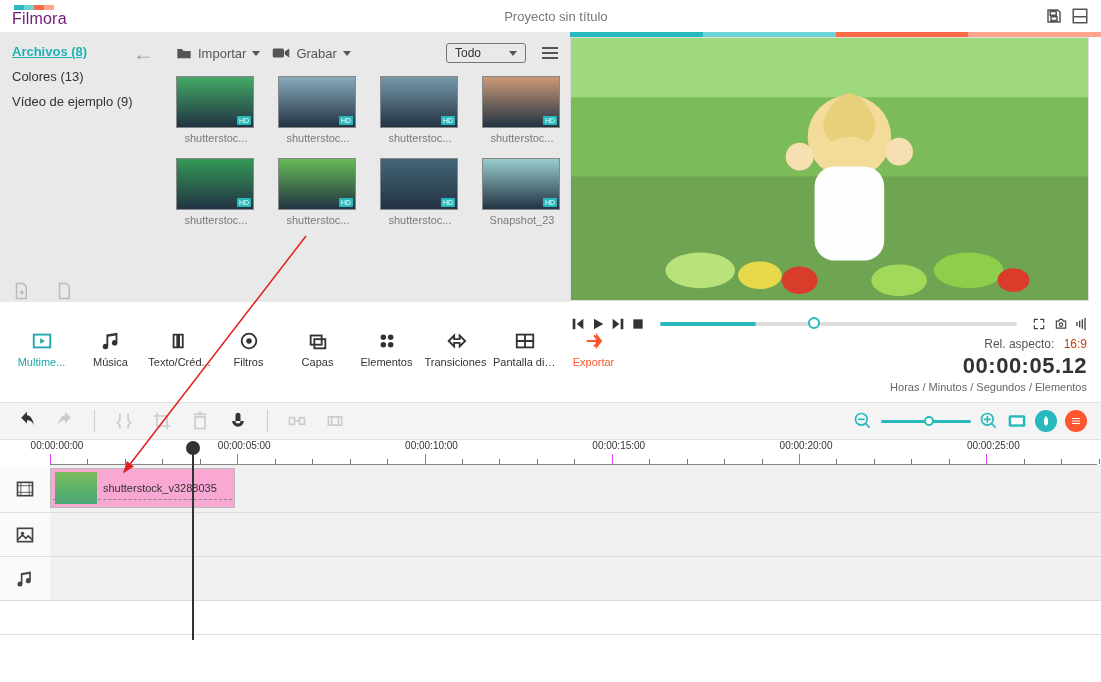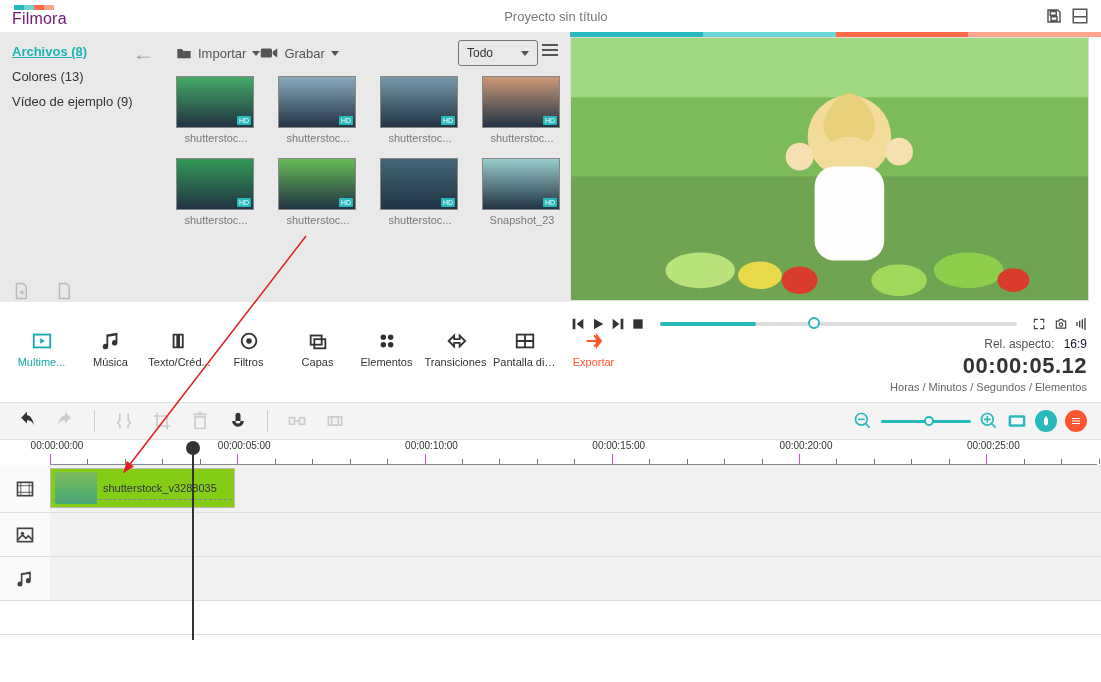--- a/index.html
+++ b/index.html
@@ -22,21 +22,21 @@
   
   .upper { display: flex; height: 270px; }
   .sidebar { width: 162px; background: #e9e9e9; padding: 12px 12px; position: relative; color: #333; }
   .side-link { display: block; margin-bottom: 10px; font-size: 13px; cursor: pointer; }
   .side-link.active { color: #1fb3b5; font-weight: bold; text-decoration: underline; }
   .side-arrow { position: absolute; top: 12px; right: 10px; color: #999; font-size: 18px; transform: scaleX(1.2); }
   .side-bottom { position: absolute; bottom: 0; left: 12px; display: flex; gap: 25px; }
   .side-bottom svg { width: 18px; height: 22px; fill: #bbb; }
 
   .library { width: 408px; background: #e9e9e9; padding: 8px 8px 4px 8px; display: flex; flex-direction: column; }
-  .lib-toolbar { display: flex; margin-bottom: 10px; height: 26px; padding-left: 6px; }
+  .lib-toolbar { display: flex; align-items: center; gap: 12px; margin-bottom: 10px; height: 26px; padding-left: 6px; }
   .lib-btn { display: flex; align-items: center; gap: 6px; color: #555; cursor: pointer; font-size: 13px; }
   .caret-down { width: 0; height: 0; border-left: 4px solid transparent; border-right: 4px solid transparent; border-top: 5px solid #555; }
   .filter-select { margin-left: auto; display: flex; align-items: center; border: 1px solid #777; border-radius: 3px; padding: 2px 8px; width: 80px; justify-content: space-between; background: #e9e9e9; cursor: pointer; }
   .hamburger { display: flex; flex-direction: column; gap: 3px; padding: 4px; cursor: pointer; }
   .hamburger span { width: 16px; height: 2px; background: #555; }
 
   .thumbs { display: grid; grid-template-columns: repeat(4, 1fr); gap: 14px 22px; padding: 0 6px; }
   .thumb { width: 80px; display: flex; flex-direction: column; gap: 4px; cursor: pointer; }
   .thumb-img { width: 78px; height: 52px; background: #333; position: relative; border: 1px solid #888; }
   .thumb-badge { position: absolute; bottom: 2px; right: 2px; background: #27b9bb; color: #fff; font-size: 7px; padding: 1px 2px; line-height: 1; border-radius: 1px; }
@@ -61,21 +61,21 @@
   .cat { width: 63px; display: flex; flex-direction: column; align-items: center; gap: 4px; cursor: pointer; font-size: 11px; }
   .cat svg { width: 22px; height: 22px; fill: #333; }
   .cat.active { color: #18a8aa; }
   .cat.active svg { fill: #18a8aa; }
   .cat.export { color: #ff5630; }
   .cat.export svg { fill: #ff5630; }
   .cat-label { white-space: nowrap; overflow: hidden; text-overflow: ellipsis; width: 63px; text-align: center; }
 
   .aspect-block { margin-left: auto; padding: 10px 14px 0 0; text-align: right; }
   .aspect-line { font-size: 12px; color: #555; }
-  .aspect-line .val { color: #0f172a; margin-left: 6px; }
+  .aspect-line .val { color: #c2410c; margin-left: 6px; }
   .timecode { font-size: 22px; color: #333; margin-top: 2px; font-weight: bold; letter-spacing: .5px; }
   .tc-sub { font-size: 11px; color: #666; margin-top: 2px; }
 
   
   .tl-toolbar { position: absolute; top: 402px; left: 0; right: 0; height: 38px; background: #f4f4f4; border-top: 1px solid #e0e0e0; border-bottom: 1px solid #e0e0e0; display: flex; align-items: center; padding: 0 14px; gap: 12px; }
   .tl-toolbar svg { width: 20px; height: 20px; fill: #777; }
   .tl-toolbar .enabled svg { fill: #333; }
   .tl-toolbar .divider { width: 1px; height: 22px; background: #ccc; margin: 0 4px; }
   .icon-btn { width: 26px; height: 26px; display: flex; align-items: center; justify-content: center; border-radius: 2px; }
   .icon-btn.enabled { cursor: pointer; }
@@ -97,21 +97,21 @@
   .playhead { position: absolute; top: 443px; height: 197px; width: 2px; background: #333; z-index: 5; }
   .playhead .head { position: absolute; top: -2px; left: -6px; width: 14px; height: 14px; border-radius: 50%; background: #333; }
 
   
   .tracks { position: absolute; top: 465px; left: 0; right: 0; }
   .track-row { display: flex; border-bottom: 1px solid #ddd; background: #f1f1f1; }
   .track-head { width: 50px; background: #fafafa; display: flex; align-items: center; justify-content: center; }
   .track-head svg { width: 20px; height: 20px; fill: #444; }
   .track-body { flex: 1; position: relative; }
   .vrow { height: 48px; }
-  .clip { position: absolute; top: 3px; height: 40px; background: #84cc16; border: 1px solid #bbb; display: flex; align-items: center; }
+  .clip { position: absolute; top: 3px; height: 40px; background: #f9a8d4; border: 1px solid #bbb; display: flex; align-items: center; }
   .clip .wave { position: absolute; bottom: 2px; left: 2px; right: 2px; height: 6px; border-top: 1px dashed #888; }
   .clip-thumb { width: 42px; height: 32px; margin: 0 4px; background: #4a7; }
   .clip-label { font-size: 11px; color: #333; margin-left: 2px; }
 
   
   .anno-arrow { position: absolute; pointer-events: none; z-index: 20; }
 
   
   .scene-bg { width: 100%; height: 100%; }
 </style>

